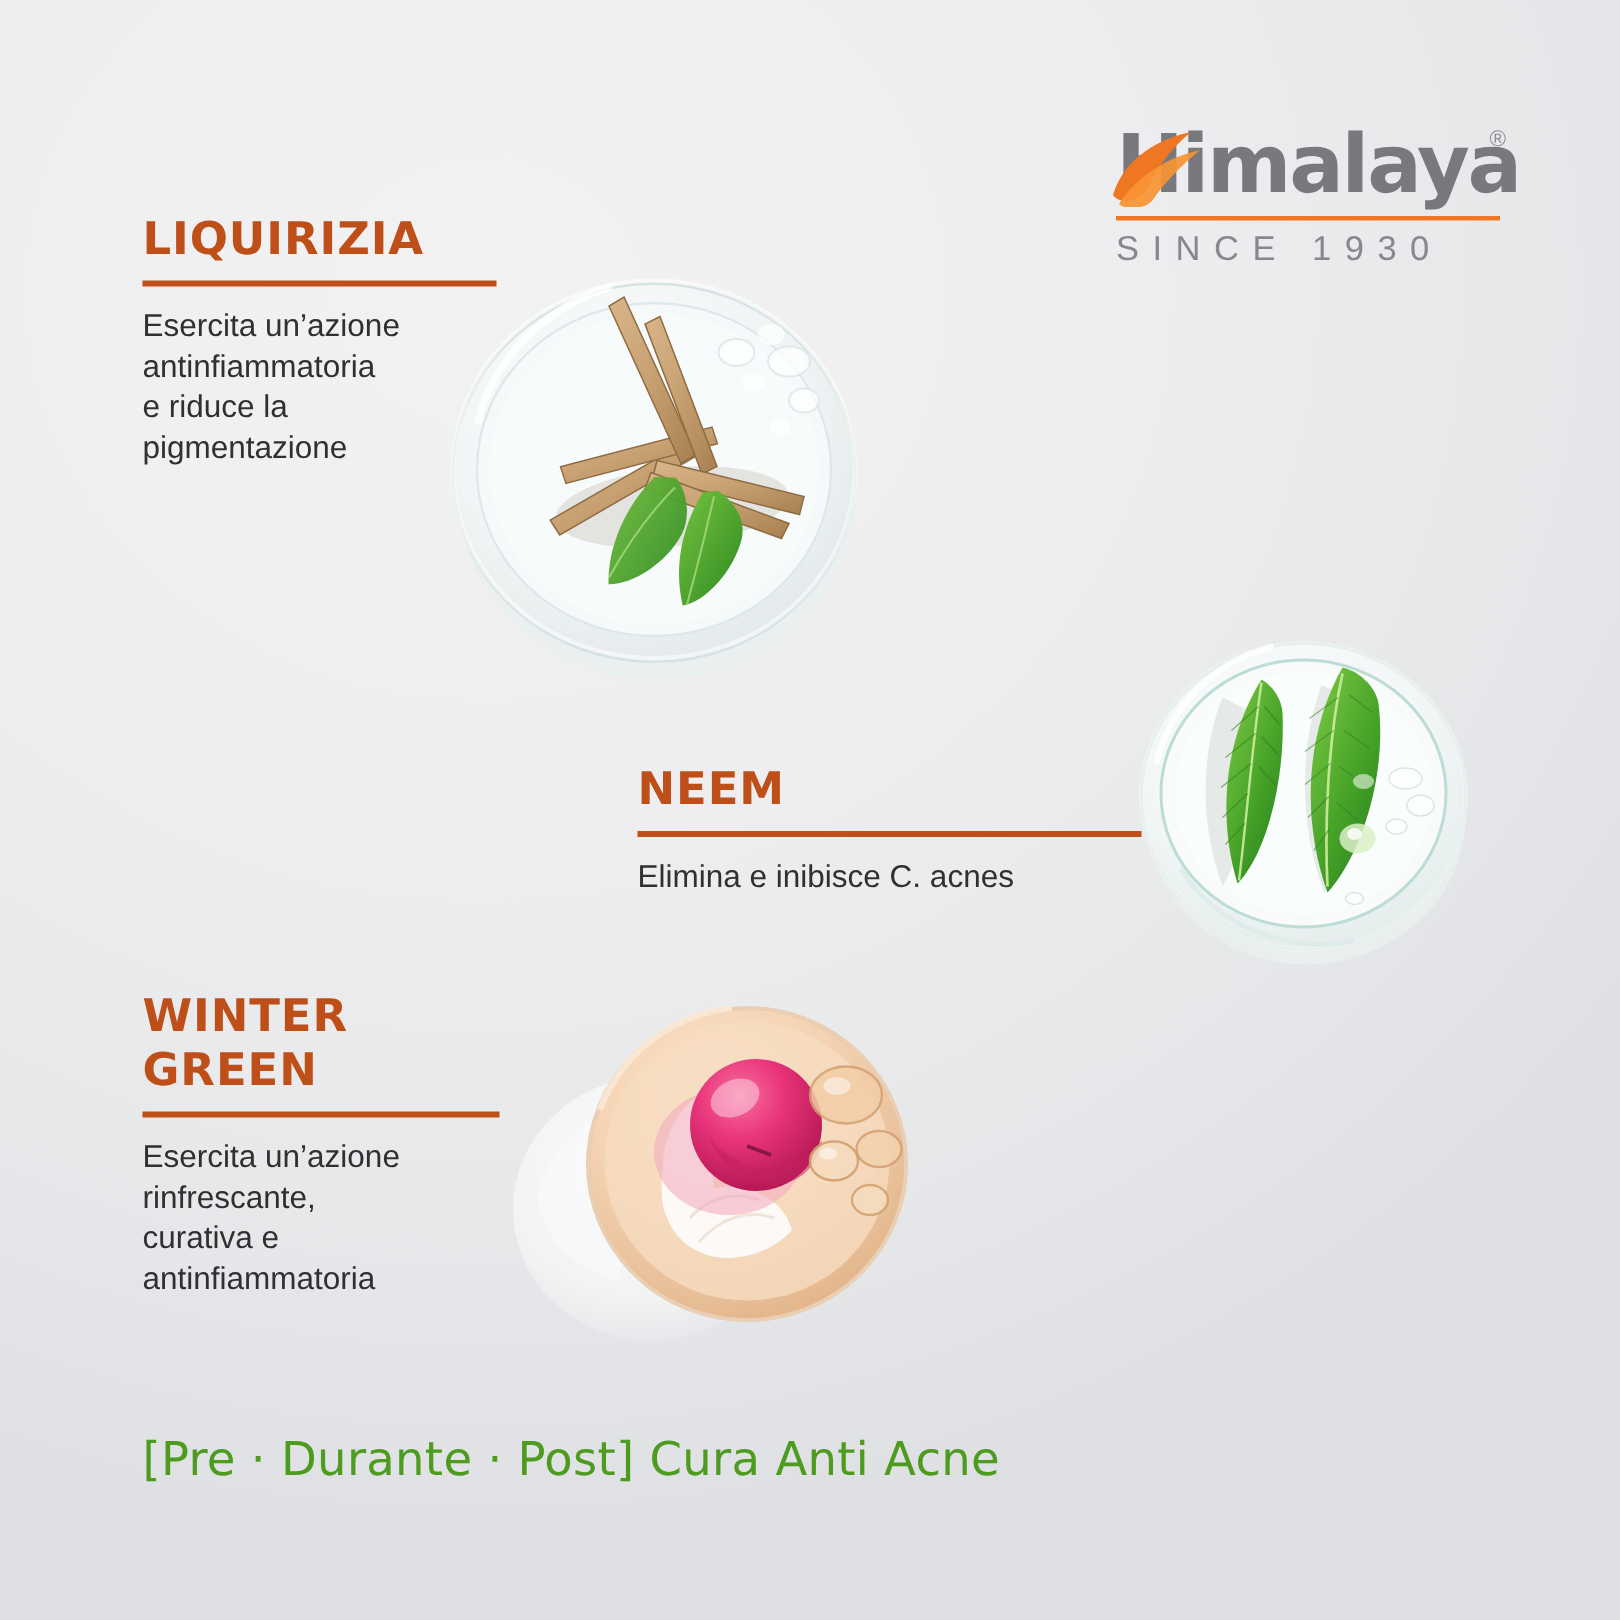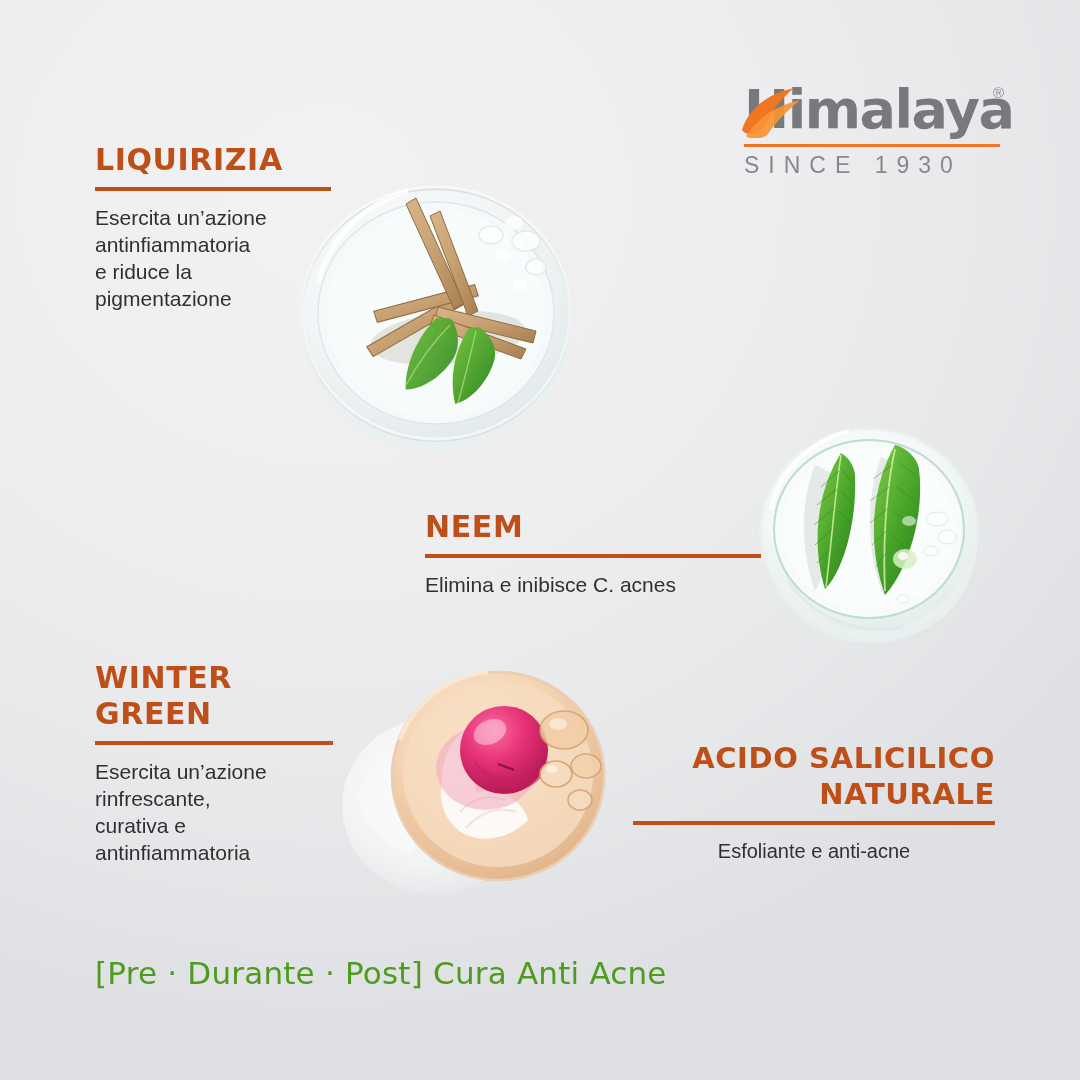--- a/index.html
+++ b/index.html
@@ -360,22 +360,16 @@
   <div class="block" id="block-wintergreen">
     <h2 class="heading" style="white-space:pre-line">WINTER
 GREEN</h2>
     <div class="rule"></div>
     <p class="body-text">Esercita un’azione
 rinfrescante,
 curativa e
 antinfiammatoria</p>
   </div>
 
-  <div class="block" id="block-acido">
-    <h2 class="heading" style="white-space:pre-line">ACIDO SALICILICO
-NATURALE</h2>
-    <div class="rule"></div>
-    <p class="body-text">Esfoliante e anti-acne</p>
-  </div>
 
   <div class="tagline">[Pre · Durante · Post] Cura Anti Acne</div>
 
 </div>
 
 </body></html>

